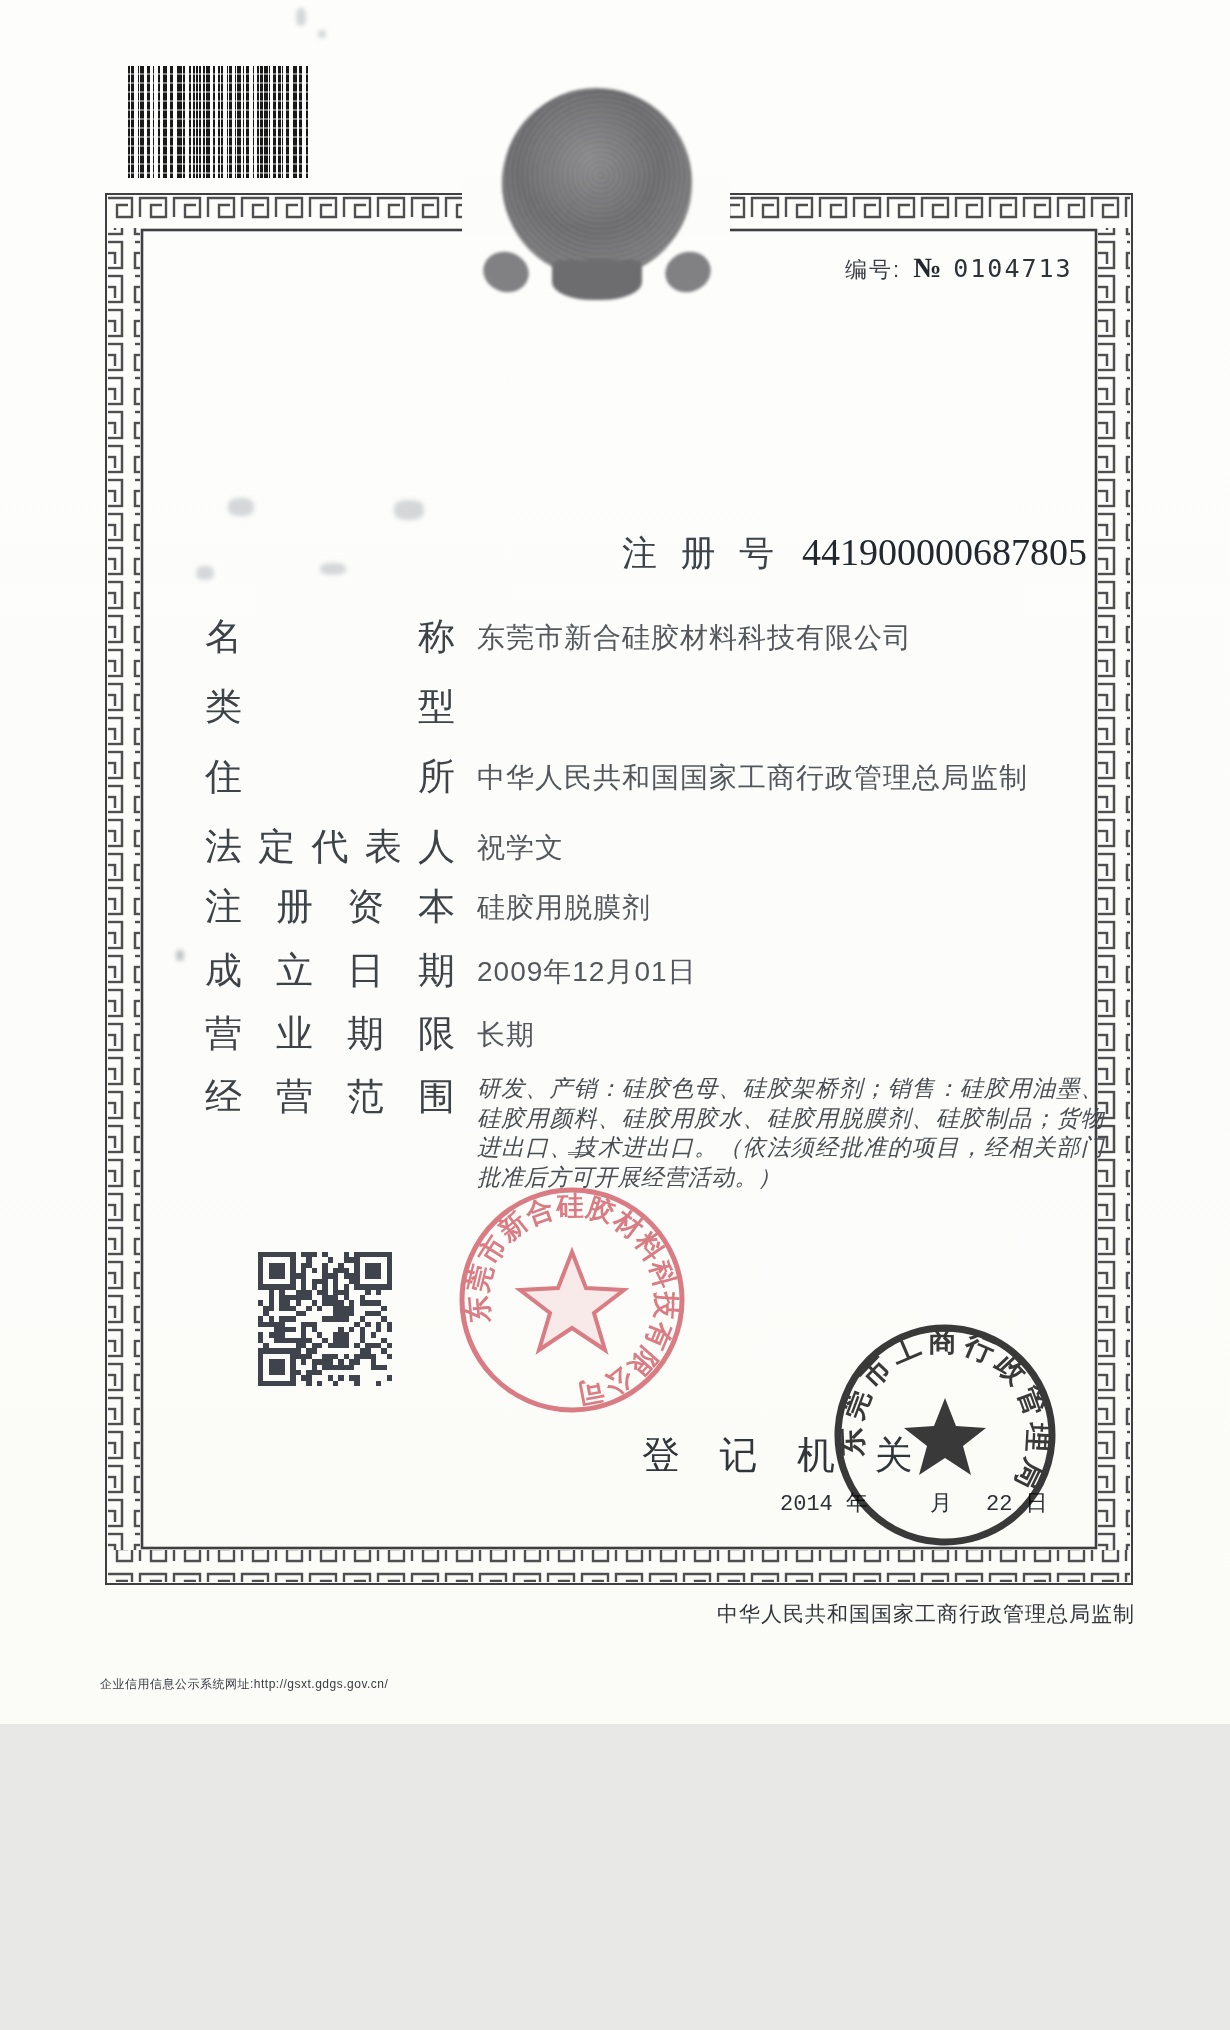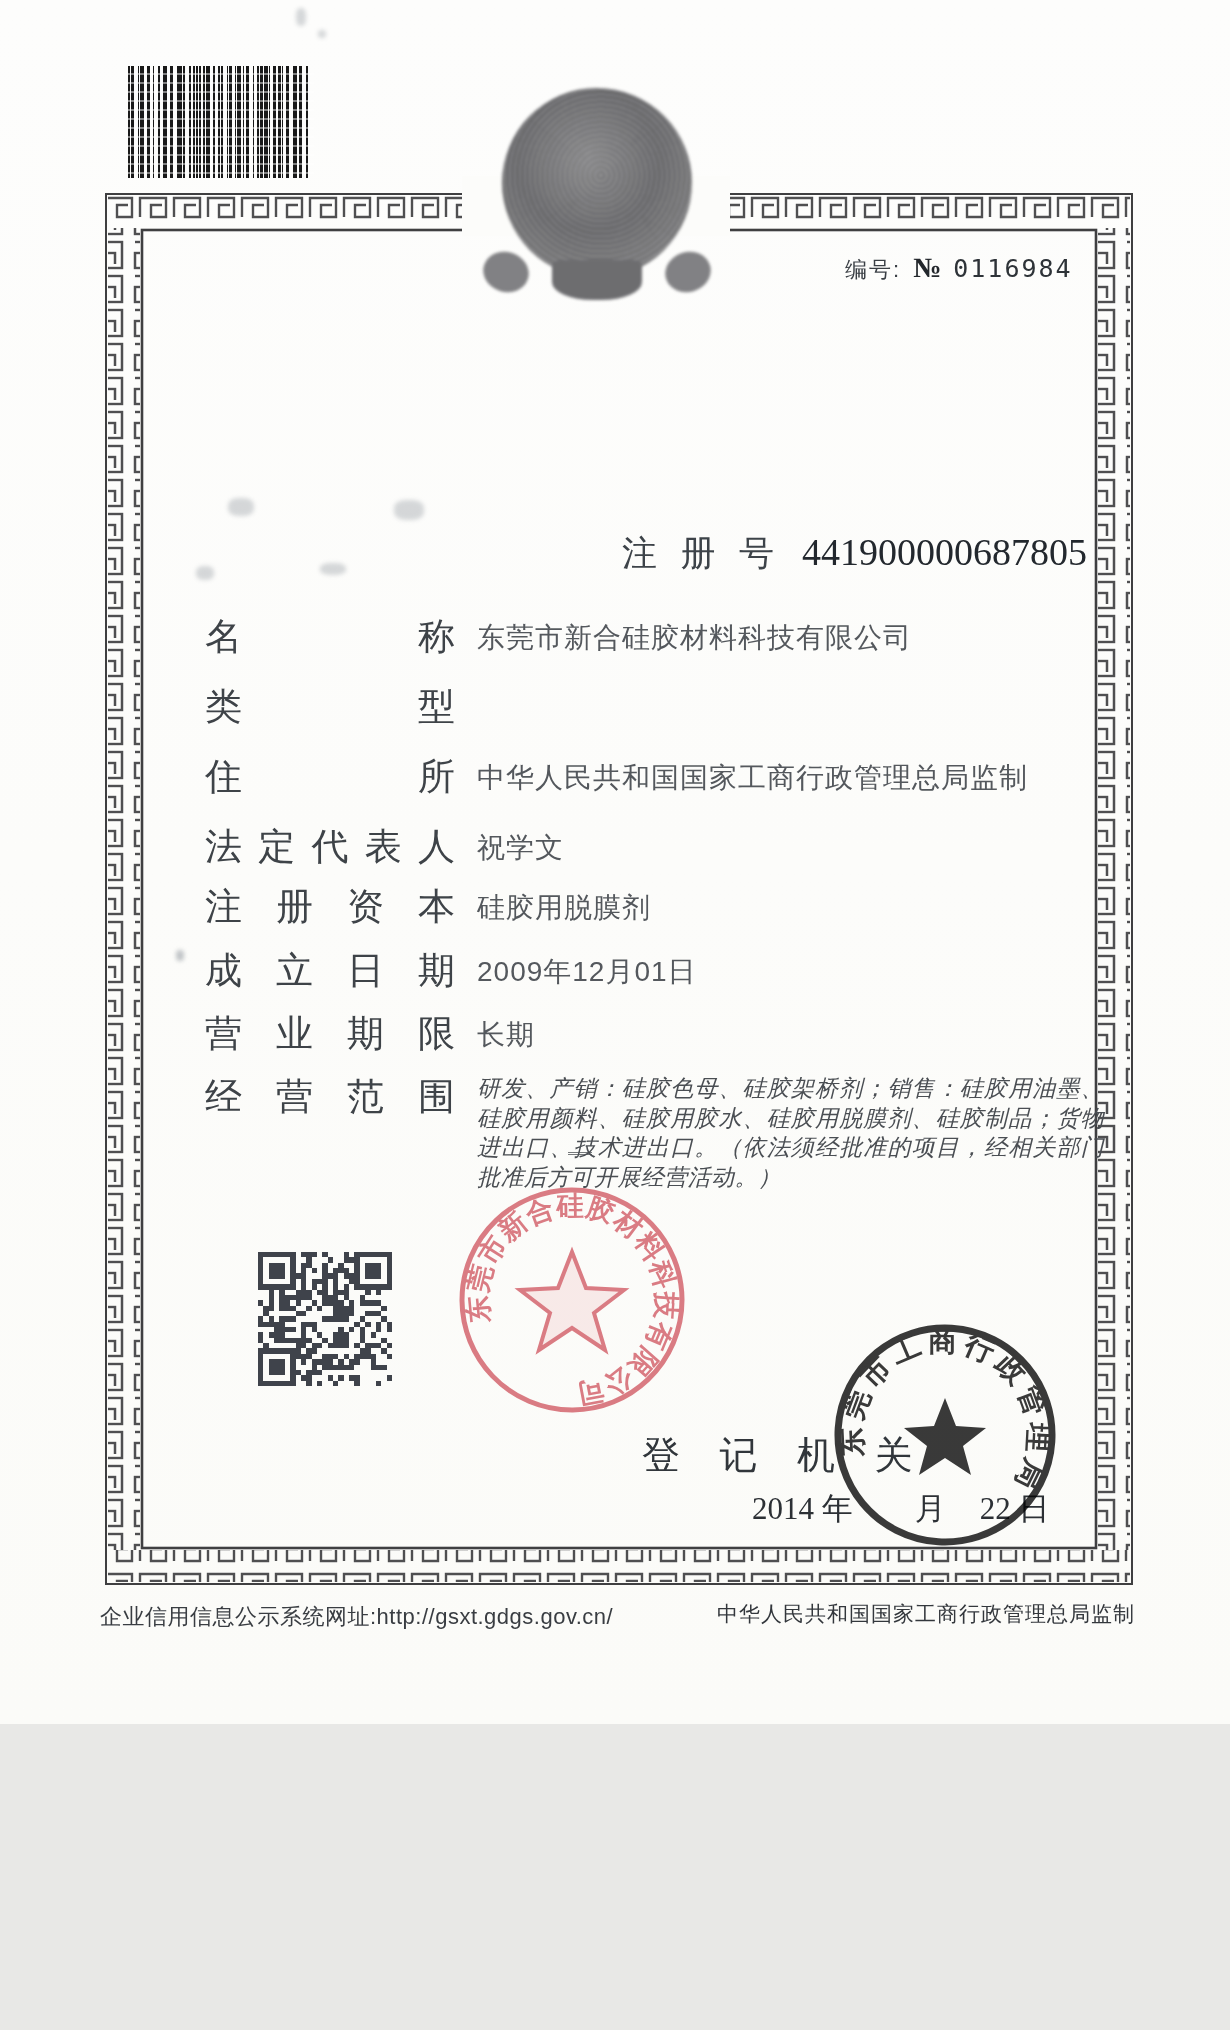--- a/index.html
+++ b/index.html
@@ -63,27 +63,27 @@
   #qr .qm.d{background:#3f434b;}
 
   
   #company-seal{left:450px;top:1178px;mix-blend-mode:multiply;opacity:.88;}
   #authority-seal{left:826px;top:1316px;mix-blend-mode:multiply;opacity:.93;}
   svg text{font-family:"Liberation Sans",sans-serif;font-weight:bold;}
 
   
   #registrar{left:642px;top:1430px;font-size:38px;letter-spacing:15px;color:#31363b;
     font-family:"Liberation Serif",serif;white-space:nowrap;}
-  #issue-date{left:752px;top:1488px;font-size:31px;color:#2c3035;white-space:nowrap;
-    font-family:Liberation Serif, serif;}
+  #issue-date{left:780px;top:1488px;font-size:22px;color:#2c3035;white-space:nowrap;
+    font-family:Liberation Mono, monospace;}
   #issue-date .gap1{display:inline-block;width:62px;}
   #issue-date .gap2{display:inline-block;width:34px;}
 
   
-  #footer-left{left:100px;top:1602px;font-size:22px;color:#393d42;letter-spacing:.5px;}
+  #footer-left{left:100px;top:1676px;font-size:12px;color:#393d42;letter-spacing:.5px;}
   #footer-right{right:95px;top:1600px;font-size:21px;color:#33373c;letter-spacing:1px;}
 
   
   .noise{position:absolute;background:#9aa0a6;opacity:.4;filter:blur(2px);border-radius:40%;}
   #scope-mark{left:568px;top:1152px;width:24px;height:4px;border-top:3px double #4a4e52;opacity:.75;}
 </style>
 </head>
 <body>
 
 <div id="sheet">
@@ -151,21 +151,21 @@
   <div id="emblem" class="abs">
     <div class="disc"></div>
     <div class="emblem-wing wl"></div>
     <div class="emblem-wing wr"></div>
     <div class="base"></div>
   </div>
 
   <div id="serial" class="abs">
     <span class="cn">编号:</span>
     <span class="no-sign">№</span>
-    <span class="digits">0116984</span>
+    <span class="digits">0104713</span>
   </div>
 
 
   <div id="regno" class="abs">
     <span class="lbl char-justify">
         <span>注</span>
         <span>册</span>
         <span>号</span>
       </span>
     <span class="val">441900000687805</span>

